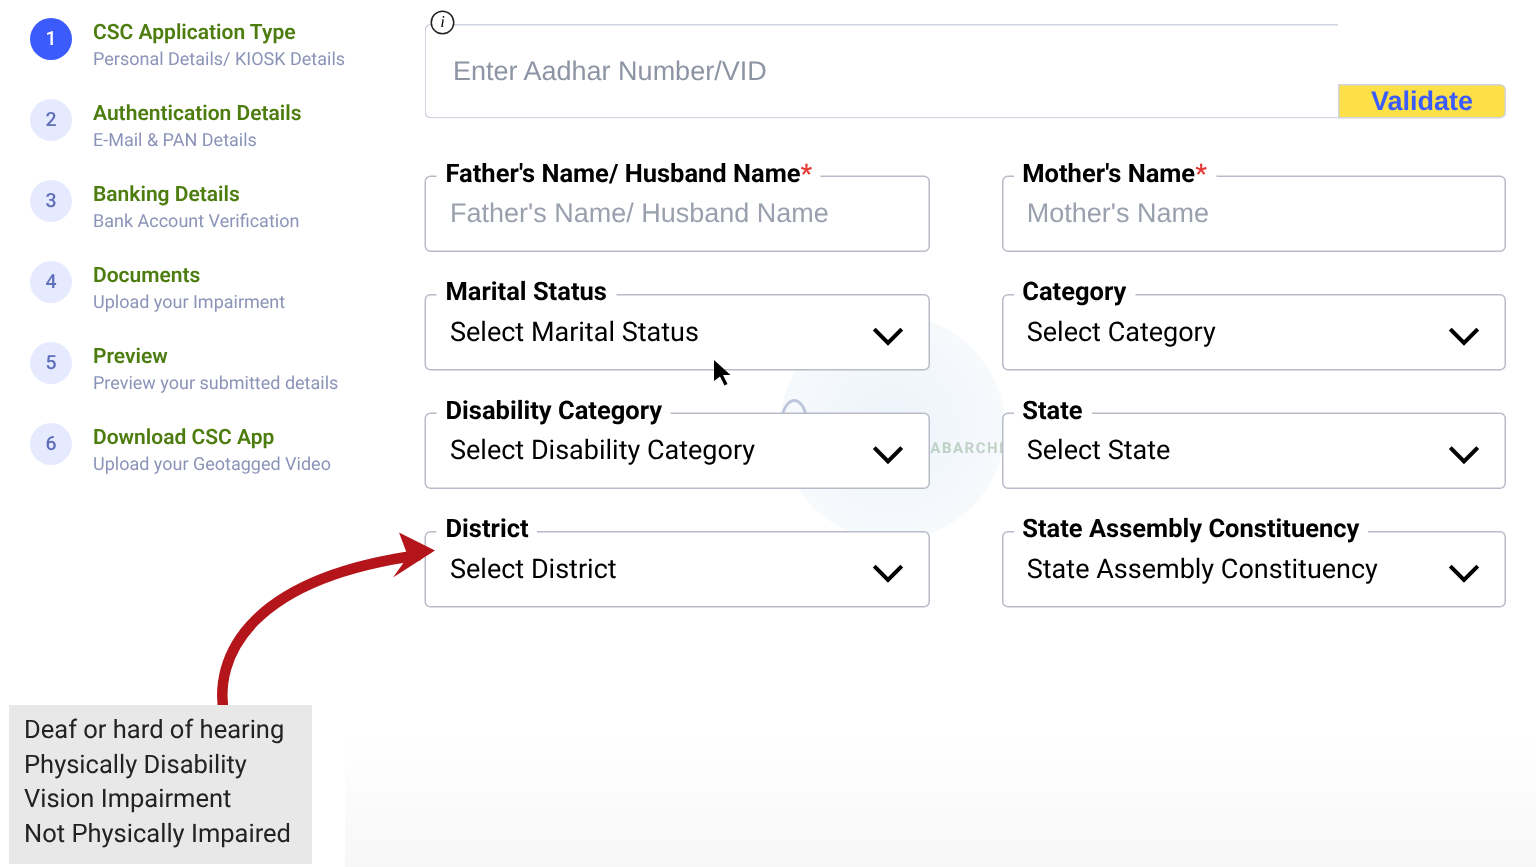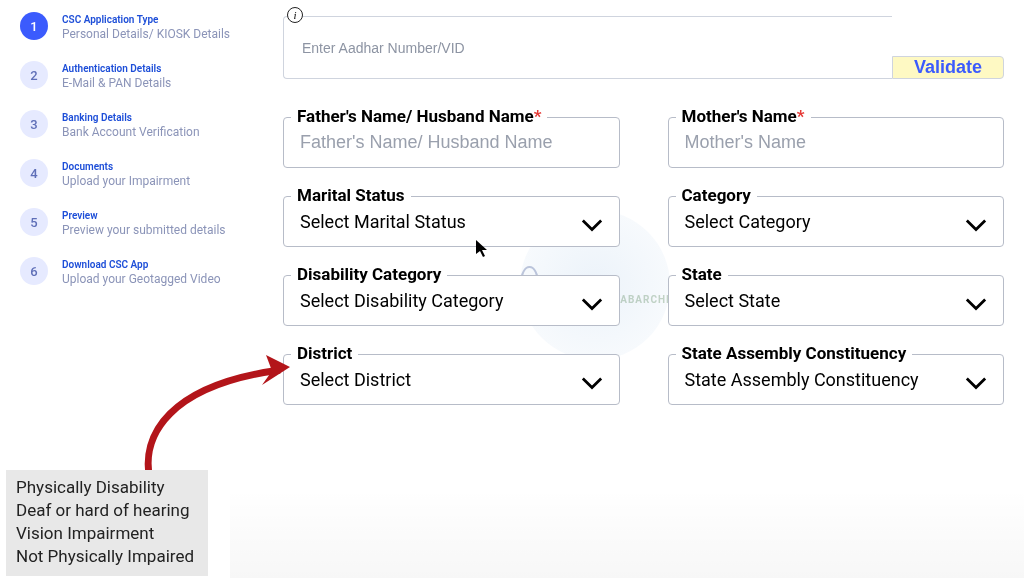--- a/index.html
+++ b/index.html
@@ -31,21 +31,21 @@
     display: flex;
     align-items: center;
     justify-content: center;
     font-size: 13px;
     font-weight: 500;
     flex-shrink: 0;
   }
   .step-circle.active { background: #3b5bfd; color: #fff; }
   .step-circle.inactive { background: #e6eaff; color: #5f6fb8; }
   .step-text { padding-top: 2px; }
-  .step-title { font-size: 10px; font-weight: 600; color: #1d4ed8; margin-bottom: 2px; }
+  .step-title { font-size: 14px; font-weight: 600; color: #4d7c0f; margin-bottom: 2px; }
   .step-sub   { font-size: 12px; color: #8b94b8; }
 
   
   .main {
     flex: 1;
     padding: 16px 20px 0 18px;
     position: relative;
   }
   .page-title {
     font-size: 26px;
@@ -70,31 +70,31 @@
     z-index: 2;
   }
   .aadhar-row {
     display: flex;
     gap: 0;
     position: relative;
     margin-bottom: 38px;
   }
   .aadhar-input {
     flex: 1;
-    font-size: 14px;
+    font-size: 18px;
     padding: 16px 18px;
     border: 1px solid #cfd4de;
     border-right: none;
     border-radius: 4px 0 0 4px;
     color: #222;
   }
   .aadhar-input::placeholder { color: #8d94a3; }
   .validate-btn {
     width: 112px;
-    background: #fef9c3;
+    background: #fde047;
     border: 1px solid #cfd4de;
     border-radius: 0 4px 4px 0;
     font-size: 18px;
     font-weight: 700;
     color: #3b5bfd;
     cursor: pointer;
     margin-top: 40px;
   }
 
   .fields-grid {
@@ -355,19 +355,19 @@
 <svg class="cursor" viewBox="0 0 14 20">
   <path d="M1 1 L1 15 L5 12 L8 18 L10 17 L7 11 L12 11 Z" fill="#000"></path>
 </svg>
 
 <svg class="red-arrow" viewBox="0 0 180 140">
   <path d="M20 135 C 10 90, 40 40, 150 25" fill="none" stroke="#b3151a" stroke-width="7"></path>
   <path d="M160 22 L136 10 L142 26 L132 40 Z" fill="#b3151a"></path>
 </svg>
 
 <div class="options-box">
+  <div>Deaf or hard of hearing</div>
   <div>Physically Disability</div>
-  <div>Deaf or hard of hearing</div>
   <div>Vision Impairment</div>
   <div>Not Physically Impaired</div>
 </div>
 
 <div class="bottom-shadow"></div>
 
 </body></html>

